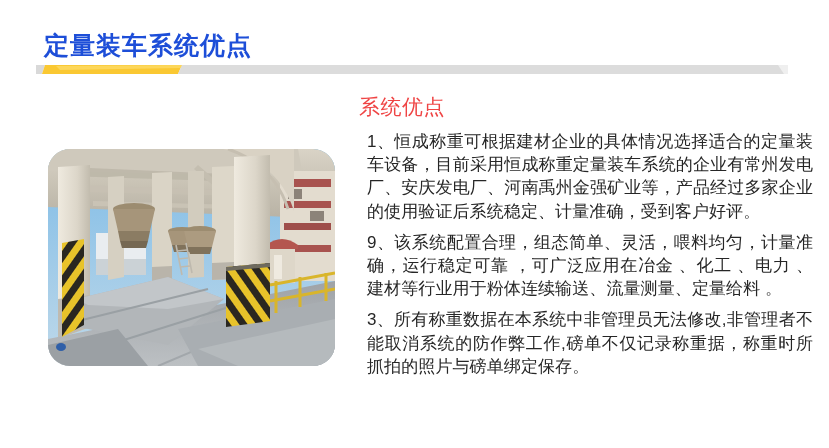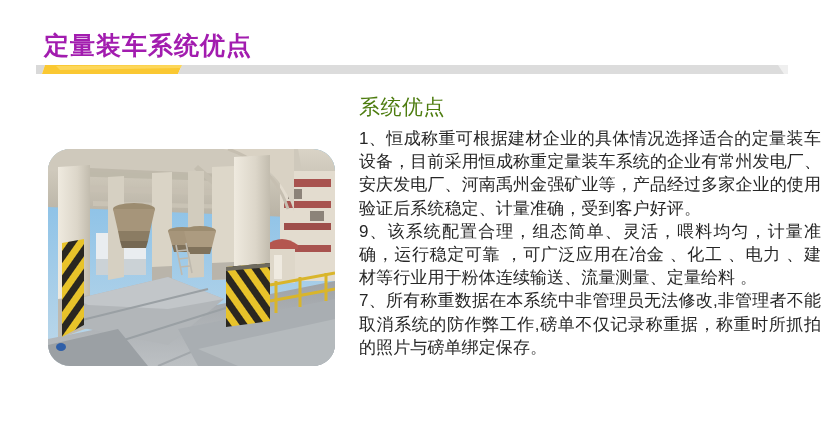--- a/index.html
+++ b/index.html
@@ -23,21 +23,21 @@
   }
 
   
   .slide-title {
     position: absolute;
     left: 44px;
     top: 29px;
     font-size: 25px;
     font-weight: bold;
     letter-spacing: 1px;
-    color: #a21caf;
+    color: #1d4ed8;
     line-height: 32px;
     white-space: nowrap;
   }
 
   
   .title-rule {
     position: absolute;
     left: 36px;
     top: 63px;
     width: 752px;
@@ -60,30 +60,30 @@
 
   
   .text-col {
     position: absolute;
     left: 359px;
     top: 92px;
     width: 462px;
   }
   .sub-heading {
     font-size: 21px;
-    color: #4d7c0f;
+    color: #ef4444;
     line-height: 30px;
     margin: 0 0 5px 0;
     letter-spacing: 0.5px;
   }
   .body-para {
     font-size: 17px;
     color: #262626;
     line-height: 23.2px;
-    margin: 0;
+    margin: 8px;
     letter-spacing: 0.1px;
     text-align: justify;
     text-justify: inter-character;
   }
 </style>
 </head>
 <body>
 
 <div class="slide">
 
@@ -227,16 +227,16 @@
       <ellipse cx="13" cy="198" rx="5" ry="4" fill="#2F5FA8"></ellipse>
 
       <rect x="0" y="0" width="287" height="217" fill="none"></rect>
     </svg>
   </div>
 
   <div class="text-col">
     <div class="sub-heading">系统优点</div>
     <p class="body-para">1、恒成称重可根据建材企业的具体情况选择适合的定量装车设备，目前采用恒成称重定量装车系统的企业有常州发电厂、安庆发电厂、河南禹州金强矿业等，产品经过多家企业的使用验证后系统稳定、计量准确，受到客户好评。</p>
     <p class="body-para">9、该系统配置合理，组态简单、灵活，喂料均匀，计量准确，运行稳定可靠 ，可广泛应用在冶金 、化工 、电力 、建材等行业用于粉体连续输送、流量测量、定量给料 。</p>
-    <p class="body-para">7、所有称重数据在本系统中非管理员无法修改,非管理者不能取消系统的防作弊工作,磅单不仅记录称重据，称重时所抓拍的照片与磅单绑定保存。</p>
+    <p class="body-para">3、所有称重数据在本系统中非管理员无法修改,非管理者不能取消系统的防作弊工作,磅单不仅记录称重据，称重时所抓拍的照片与磅单绑定保存。</p>
   </div>
 
 </div>
 
 </body></html>

